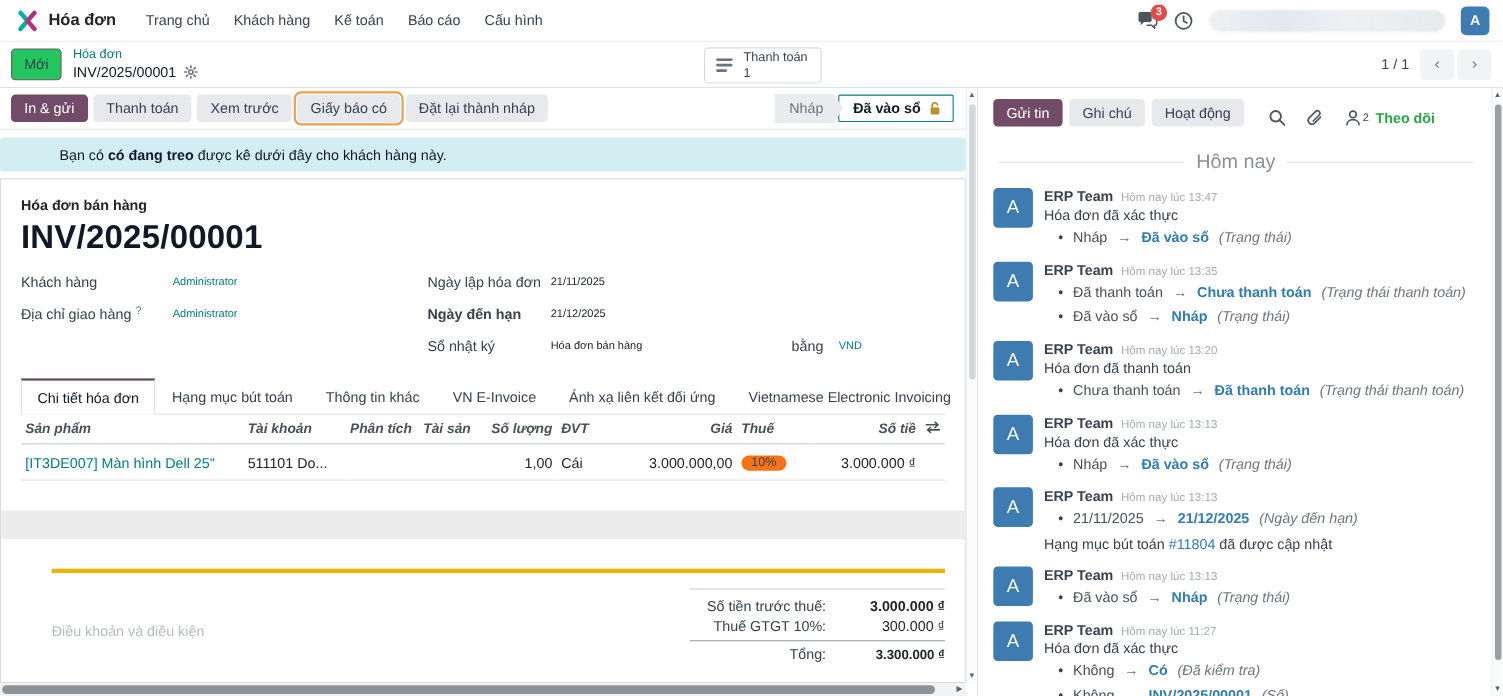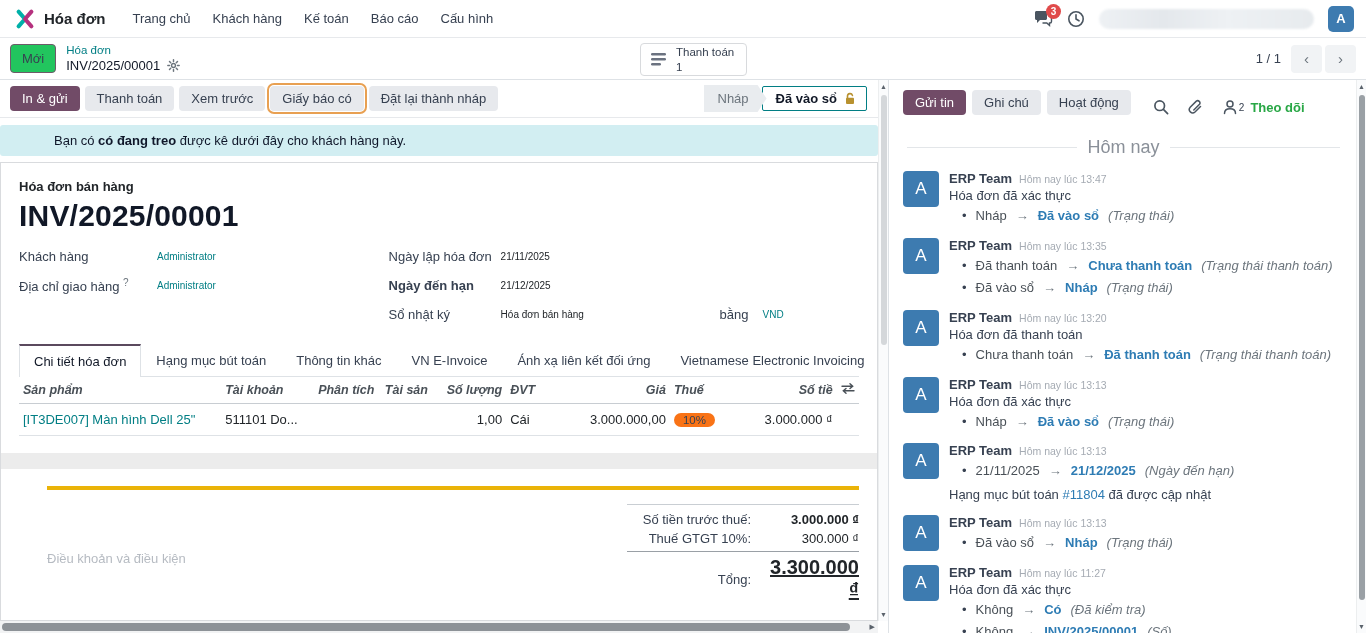--- a/index.html
+++ b/index.html
@@ -89,21 +89,21 @@
 
   .sheet-bottom{margin-top:auto;display:flex;justify-content:space-between;align-items:center;border-top:4px solid #eab308;padding:14px 0 16px;margin-left:28px;}
   .terms-ph{font-size:13px;color:#b6bbc2;margin-top:8px;cursor:text;}
   .totals{width:232px;border-top:1px solid #c9ced3;padding-top:5px;}
   .trow{display:flex;align-items:center;padding:2px 0;}
   .tlabel{flex:1;text-align:right;font-size:13px;color:#374151;padding-right:10px;}
   .tvalue{width:98px;text-align:right;font-size:13px;color:#212529;}
   .tvalue.b{font-weight:700;}
   .trow.grand{border-top:1px solid #9aa0a6;margin-top:3px;padding-top:4px;}
   .trow.grand .tlabel{font-weight:400;}
-  .trow.grand .tvalue{font-size:20px;font-weight:700;text-decoration:underline;}
+  .trow.grand .tvalue{font-size:12px;font-weight:700;}
 
   
   .vscroll{position:absolute;top:0;right:0;bottom:12px;width:10px;background:#fafbfc;border-left:1px solid #eceeef;}
   .varrow{height:13px;color:#5a626b;font-size:7px;text-align:center;line-height:13px;cursor:pointer;}
   .varrow.bot{position:absolute;bottom:0;left:0;right:0;}
   .vthumb{position:absolute;left:2px;width:6px;border-radius:3px;}
   .hscroll{position:absolute;left:0;right:10px;bottom:0;height:12px;background:#f2f3f4;}
   .hthumb{position:absolute;left:2px;top:2px;height:8px;border-radius:4px;background:#8d9297;right:28px;cursor:grab;}
   .harrow{position:absolute;right:3px;top:0;height:12px;line-height:12px;font-size:7px;color:#5a626b;cursor:pointer;}
 

